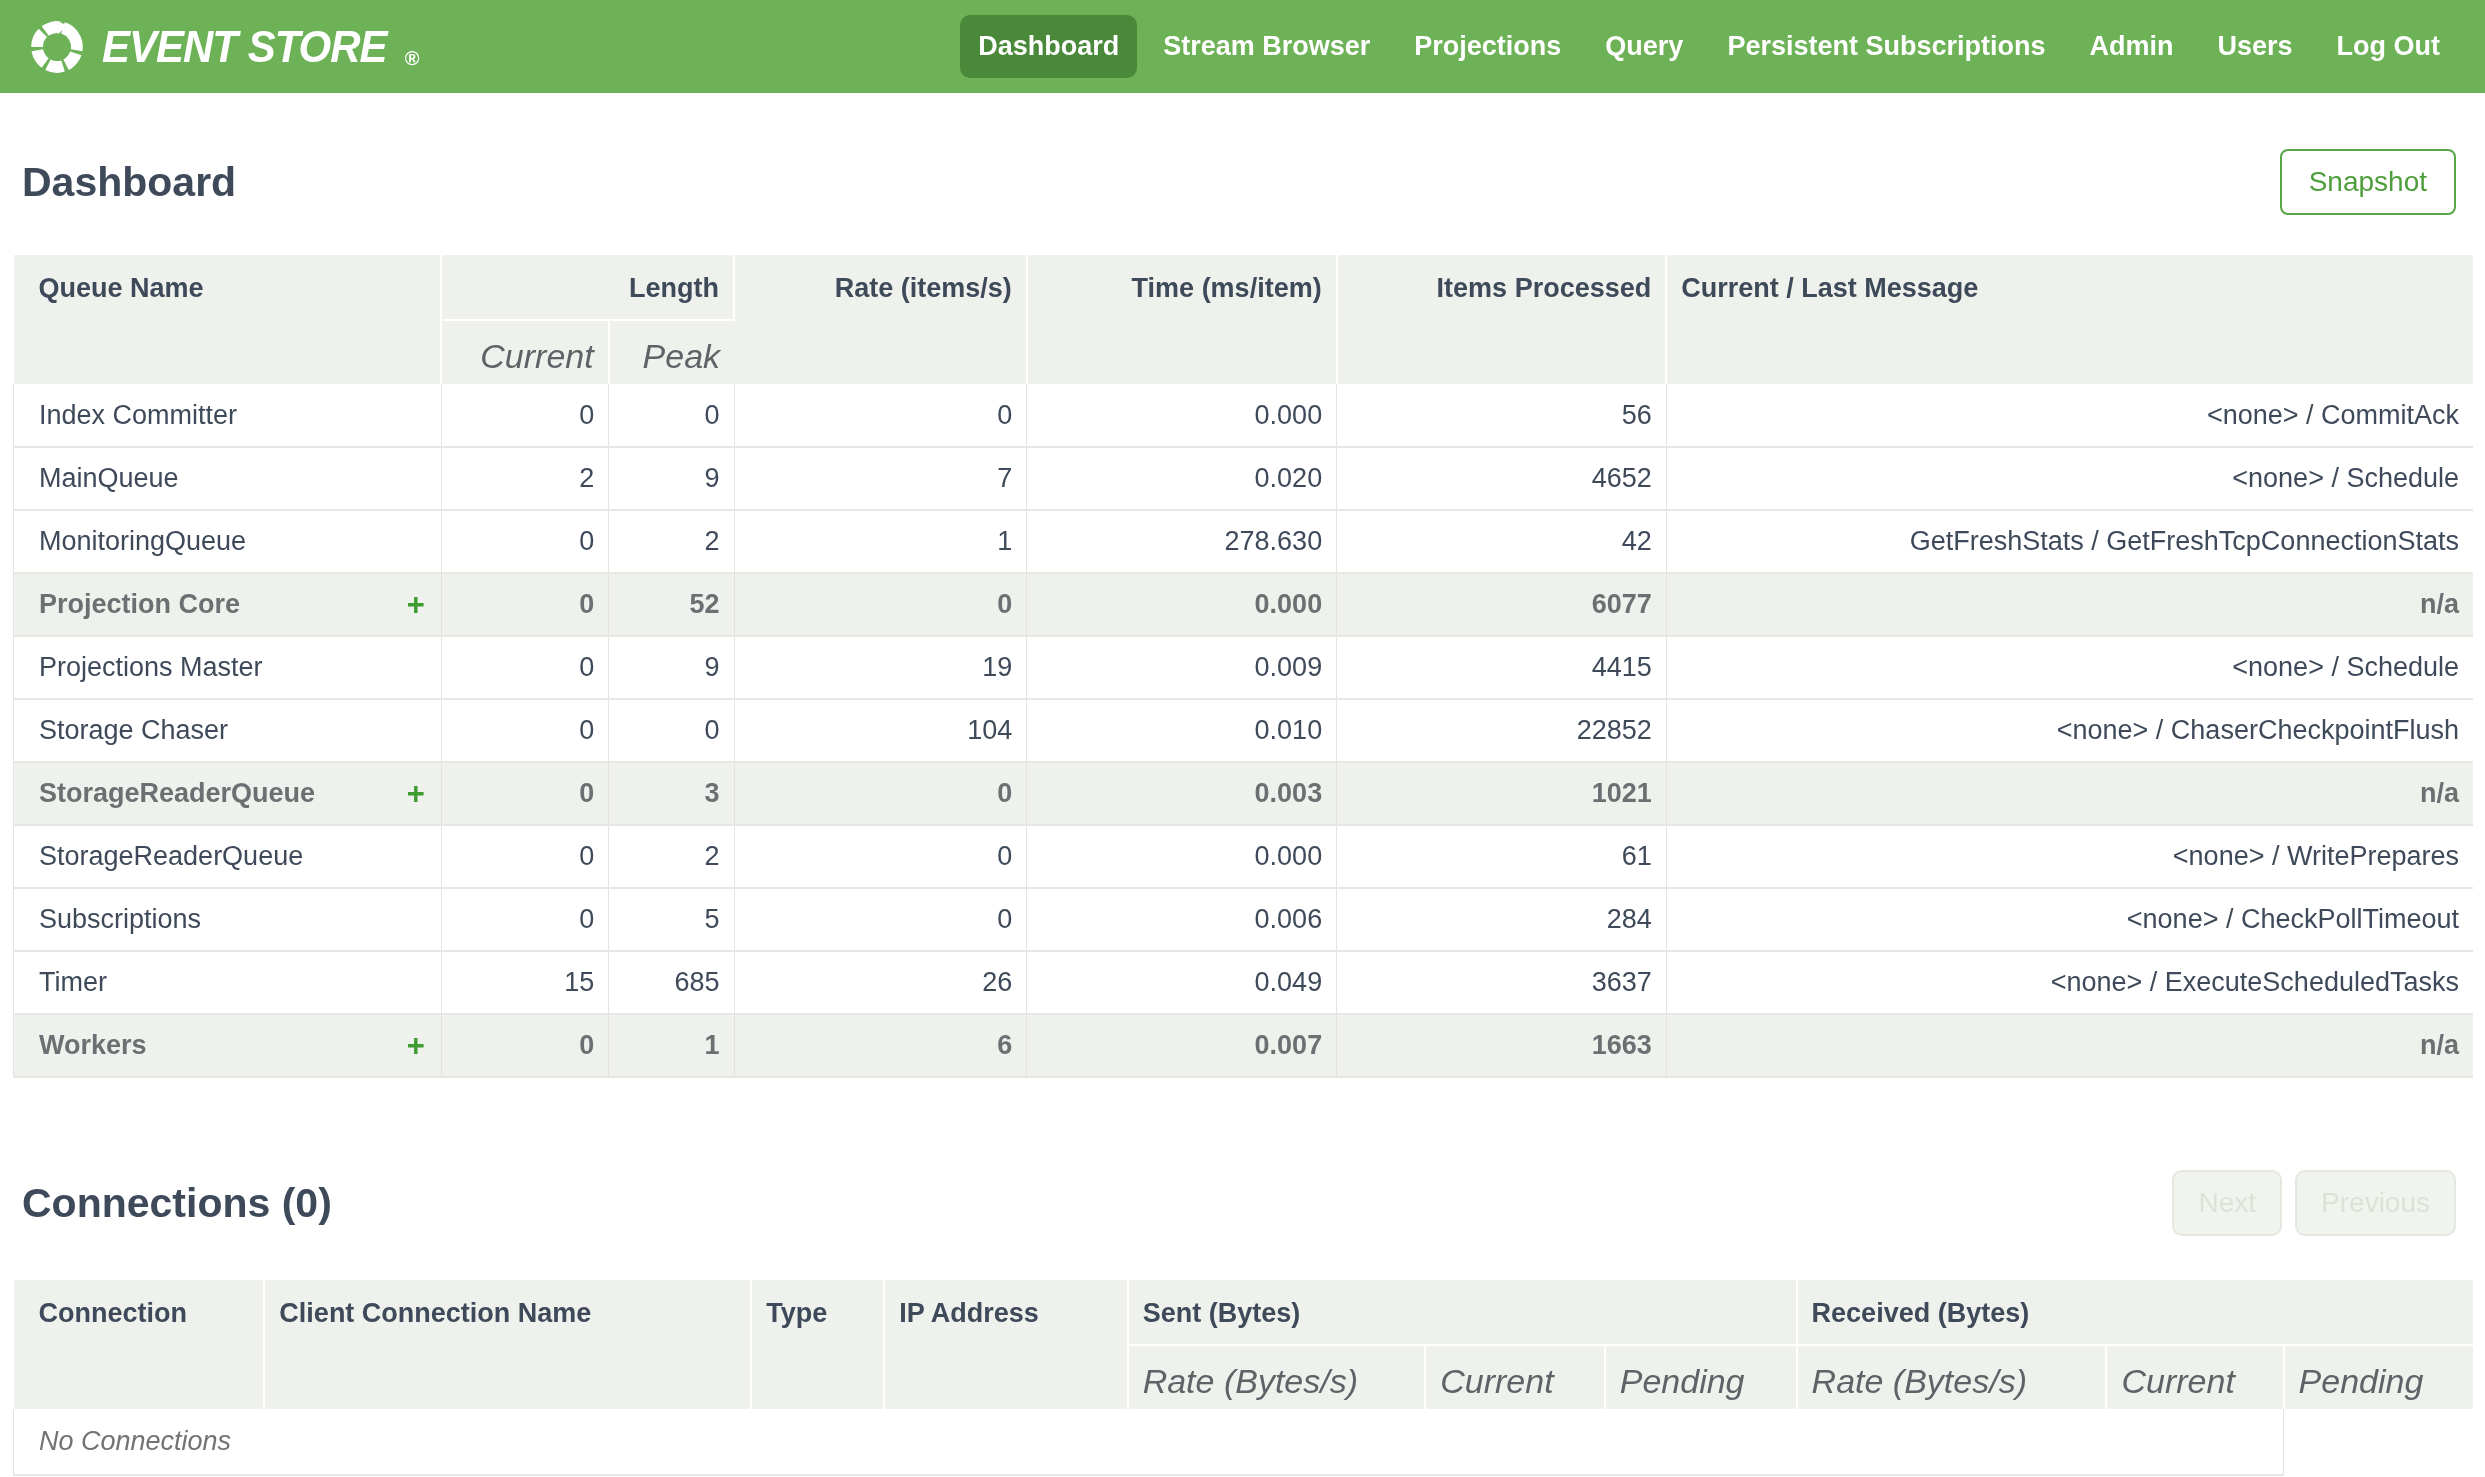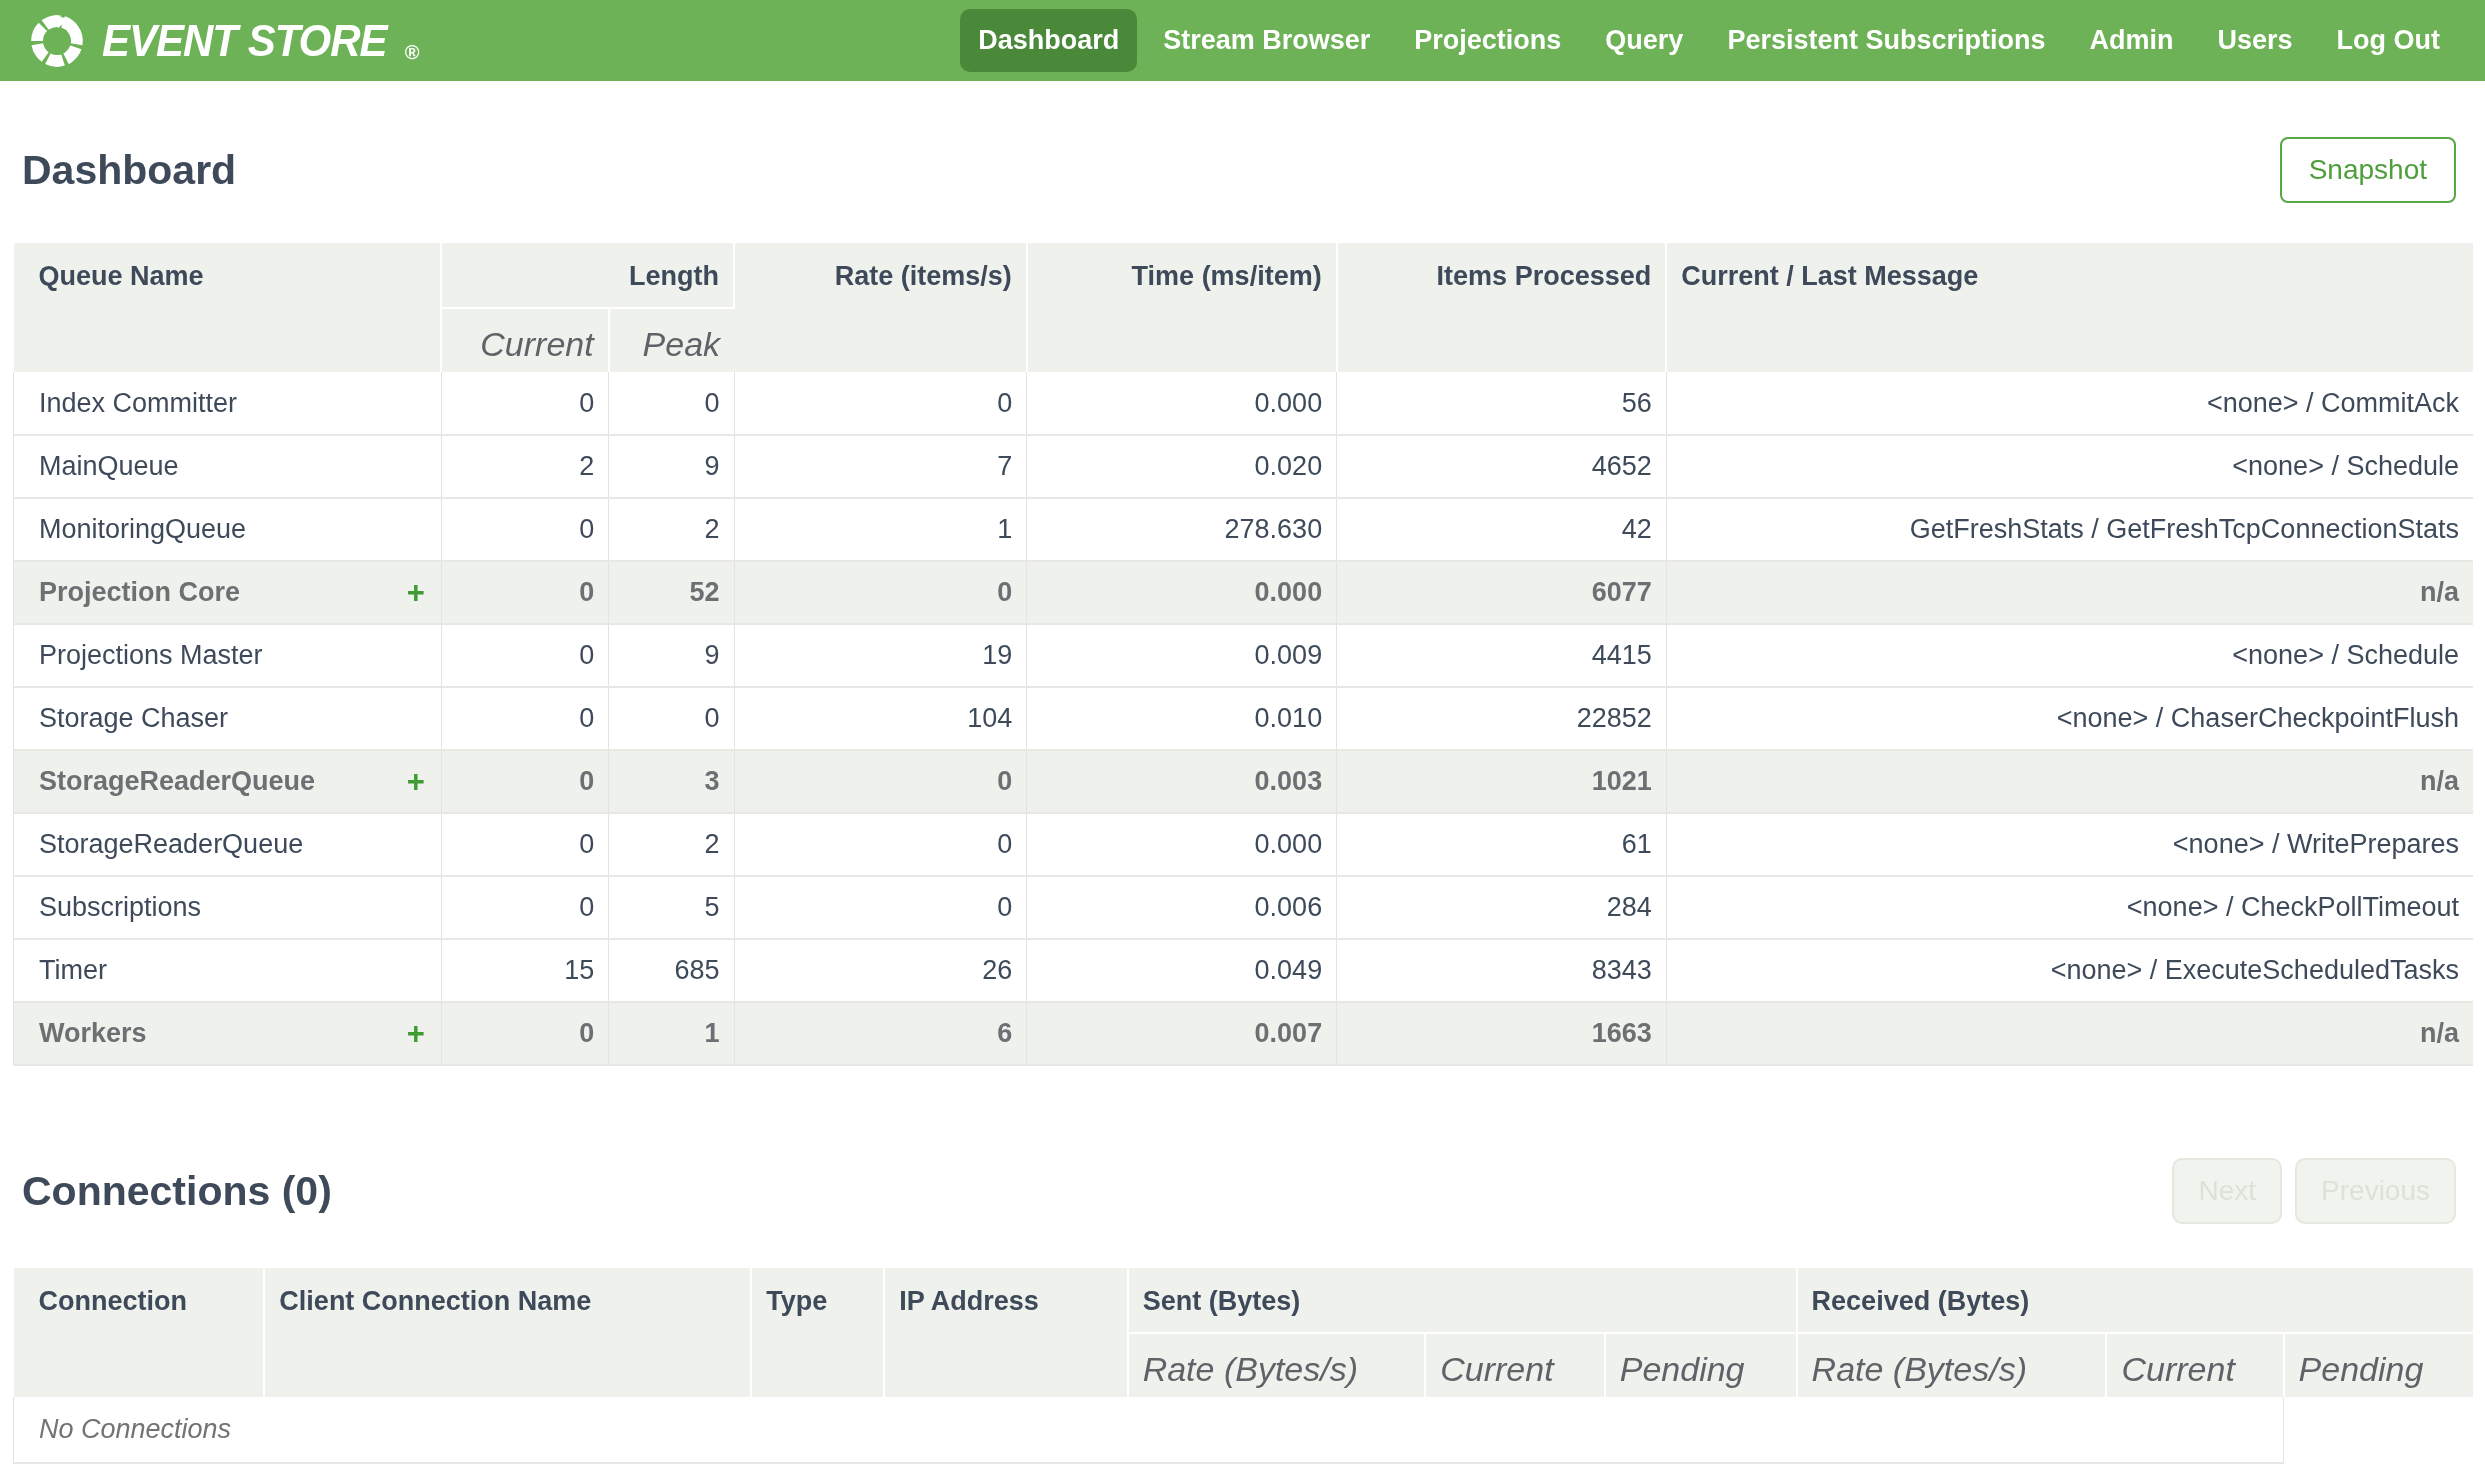--- a/index.html
+++ b/index.html
@@ -7,21 +7,21 @@
   body {
     width: 2486px; height: 1478px;
     background: #ffffff;
     font-family: "Liberation Sans", sans-serif;
     color: #3E4A5A;
     overflow: hidden;
   }
 
   
   .navbar {
-    height: 81px; background: #6EB257;
+    height: 93px; background: #6EB257;
     display: flex; align-items: center;
     padding: 0 28px;
   }
   .brand { display: flex; align-items: flex-start; gap: 16px; cursor: pointer; }
   .logo-icon { width: 58px; height: 58px; margin-top: 6px; }
   .brand-text {
     color: #fff; font-size: 42px; font-weight: 900; font-style: italic;
     letter-spacing: -1px; line-height: 70px;
     transform: scaleY(1.05);
   }
@@ -236,21 +236,21 @@
         <td class="r">0.006</td>
         <td class="r">284</td>
         <td class="r">&lt;none&gt; / CheckPollTimeout</td>
       </tr>
       <tr>
         <td class="name-cell">Timer</td>
         <td class="r">15</td>
         <td class="r">685</td>
         <td class="r">26</td>
         <td class="r">0.049</td>
-        <td class="r">8343</td>
+        <td class="r">3637</td>
         <td class="r">&lt;none&gt; / ExecuteScheduledTasks</td>
       </tr>
       <tr class="group">
         <td class="name-cell"><span>Workers</span><span class="plus">+</span></td>
         <td class="r">0</td>
         <td class="r">1</td>
         <td class="r">6</td>
         <td class="r">0.007</td>
         <td class="r">1663</td>
         <td class="r">n/a</td>

